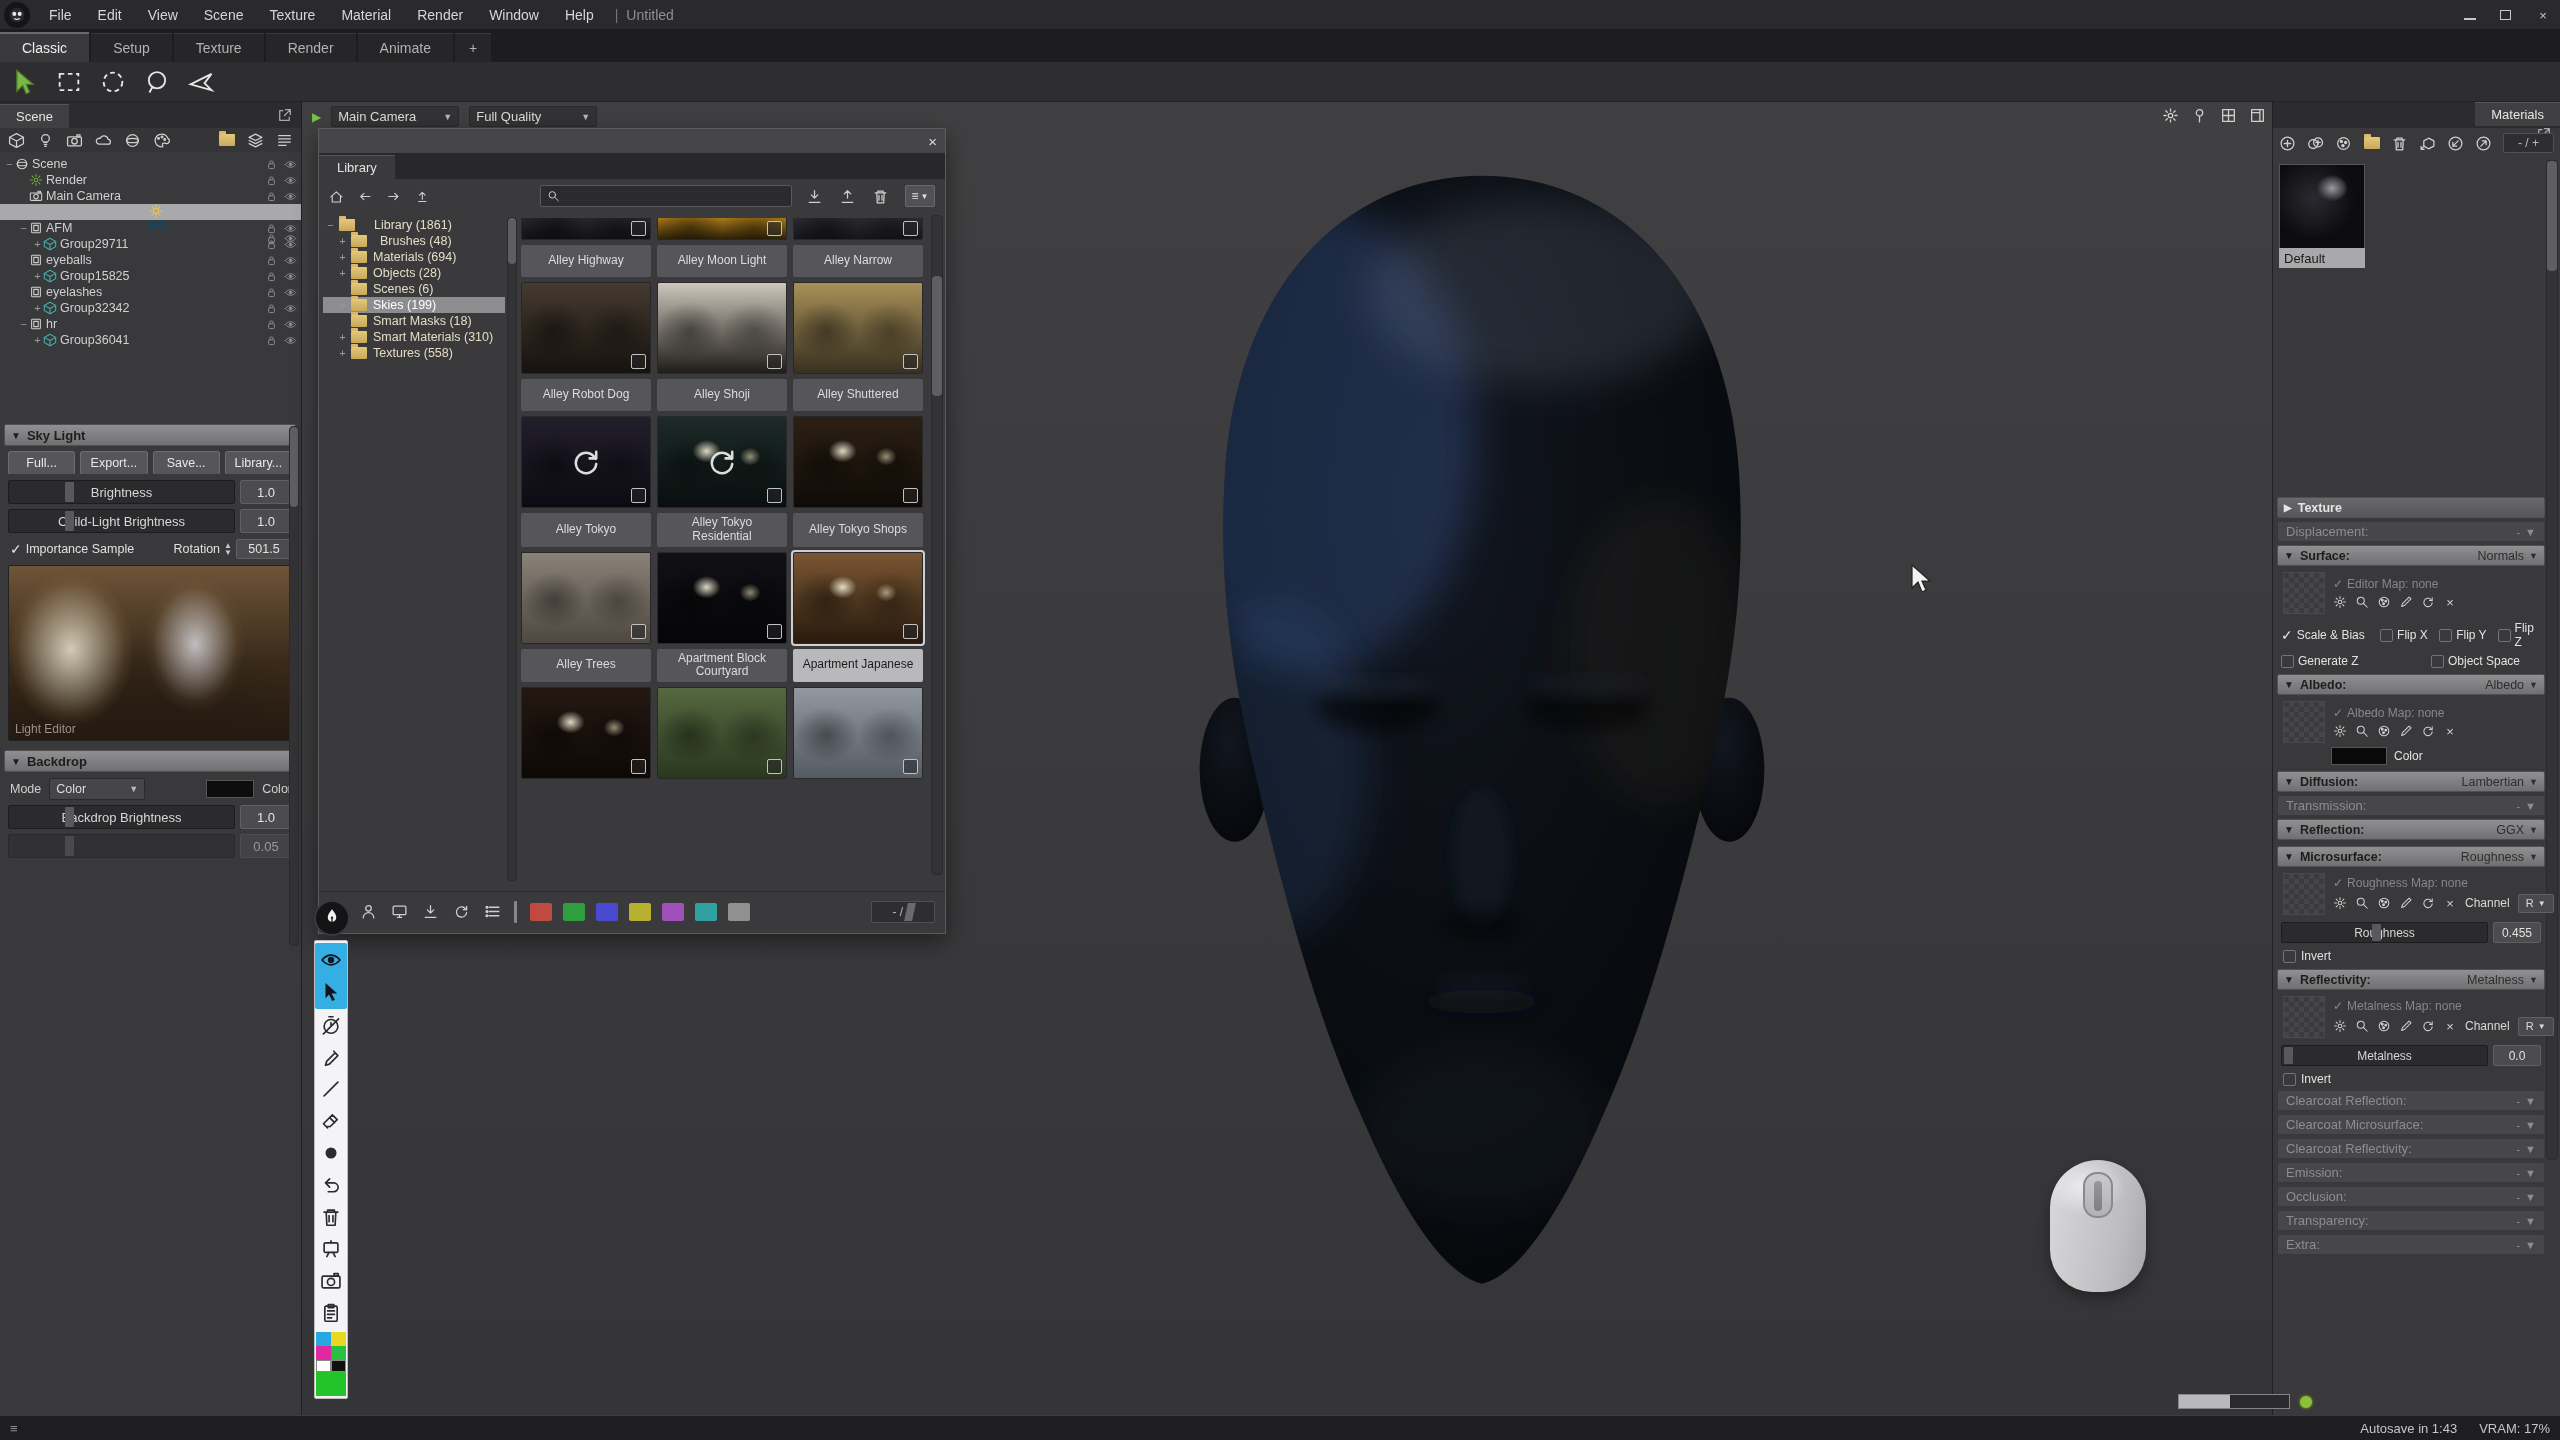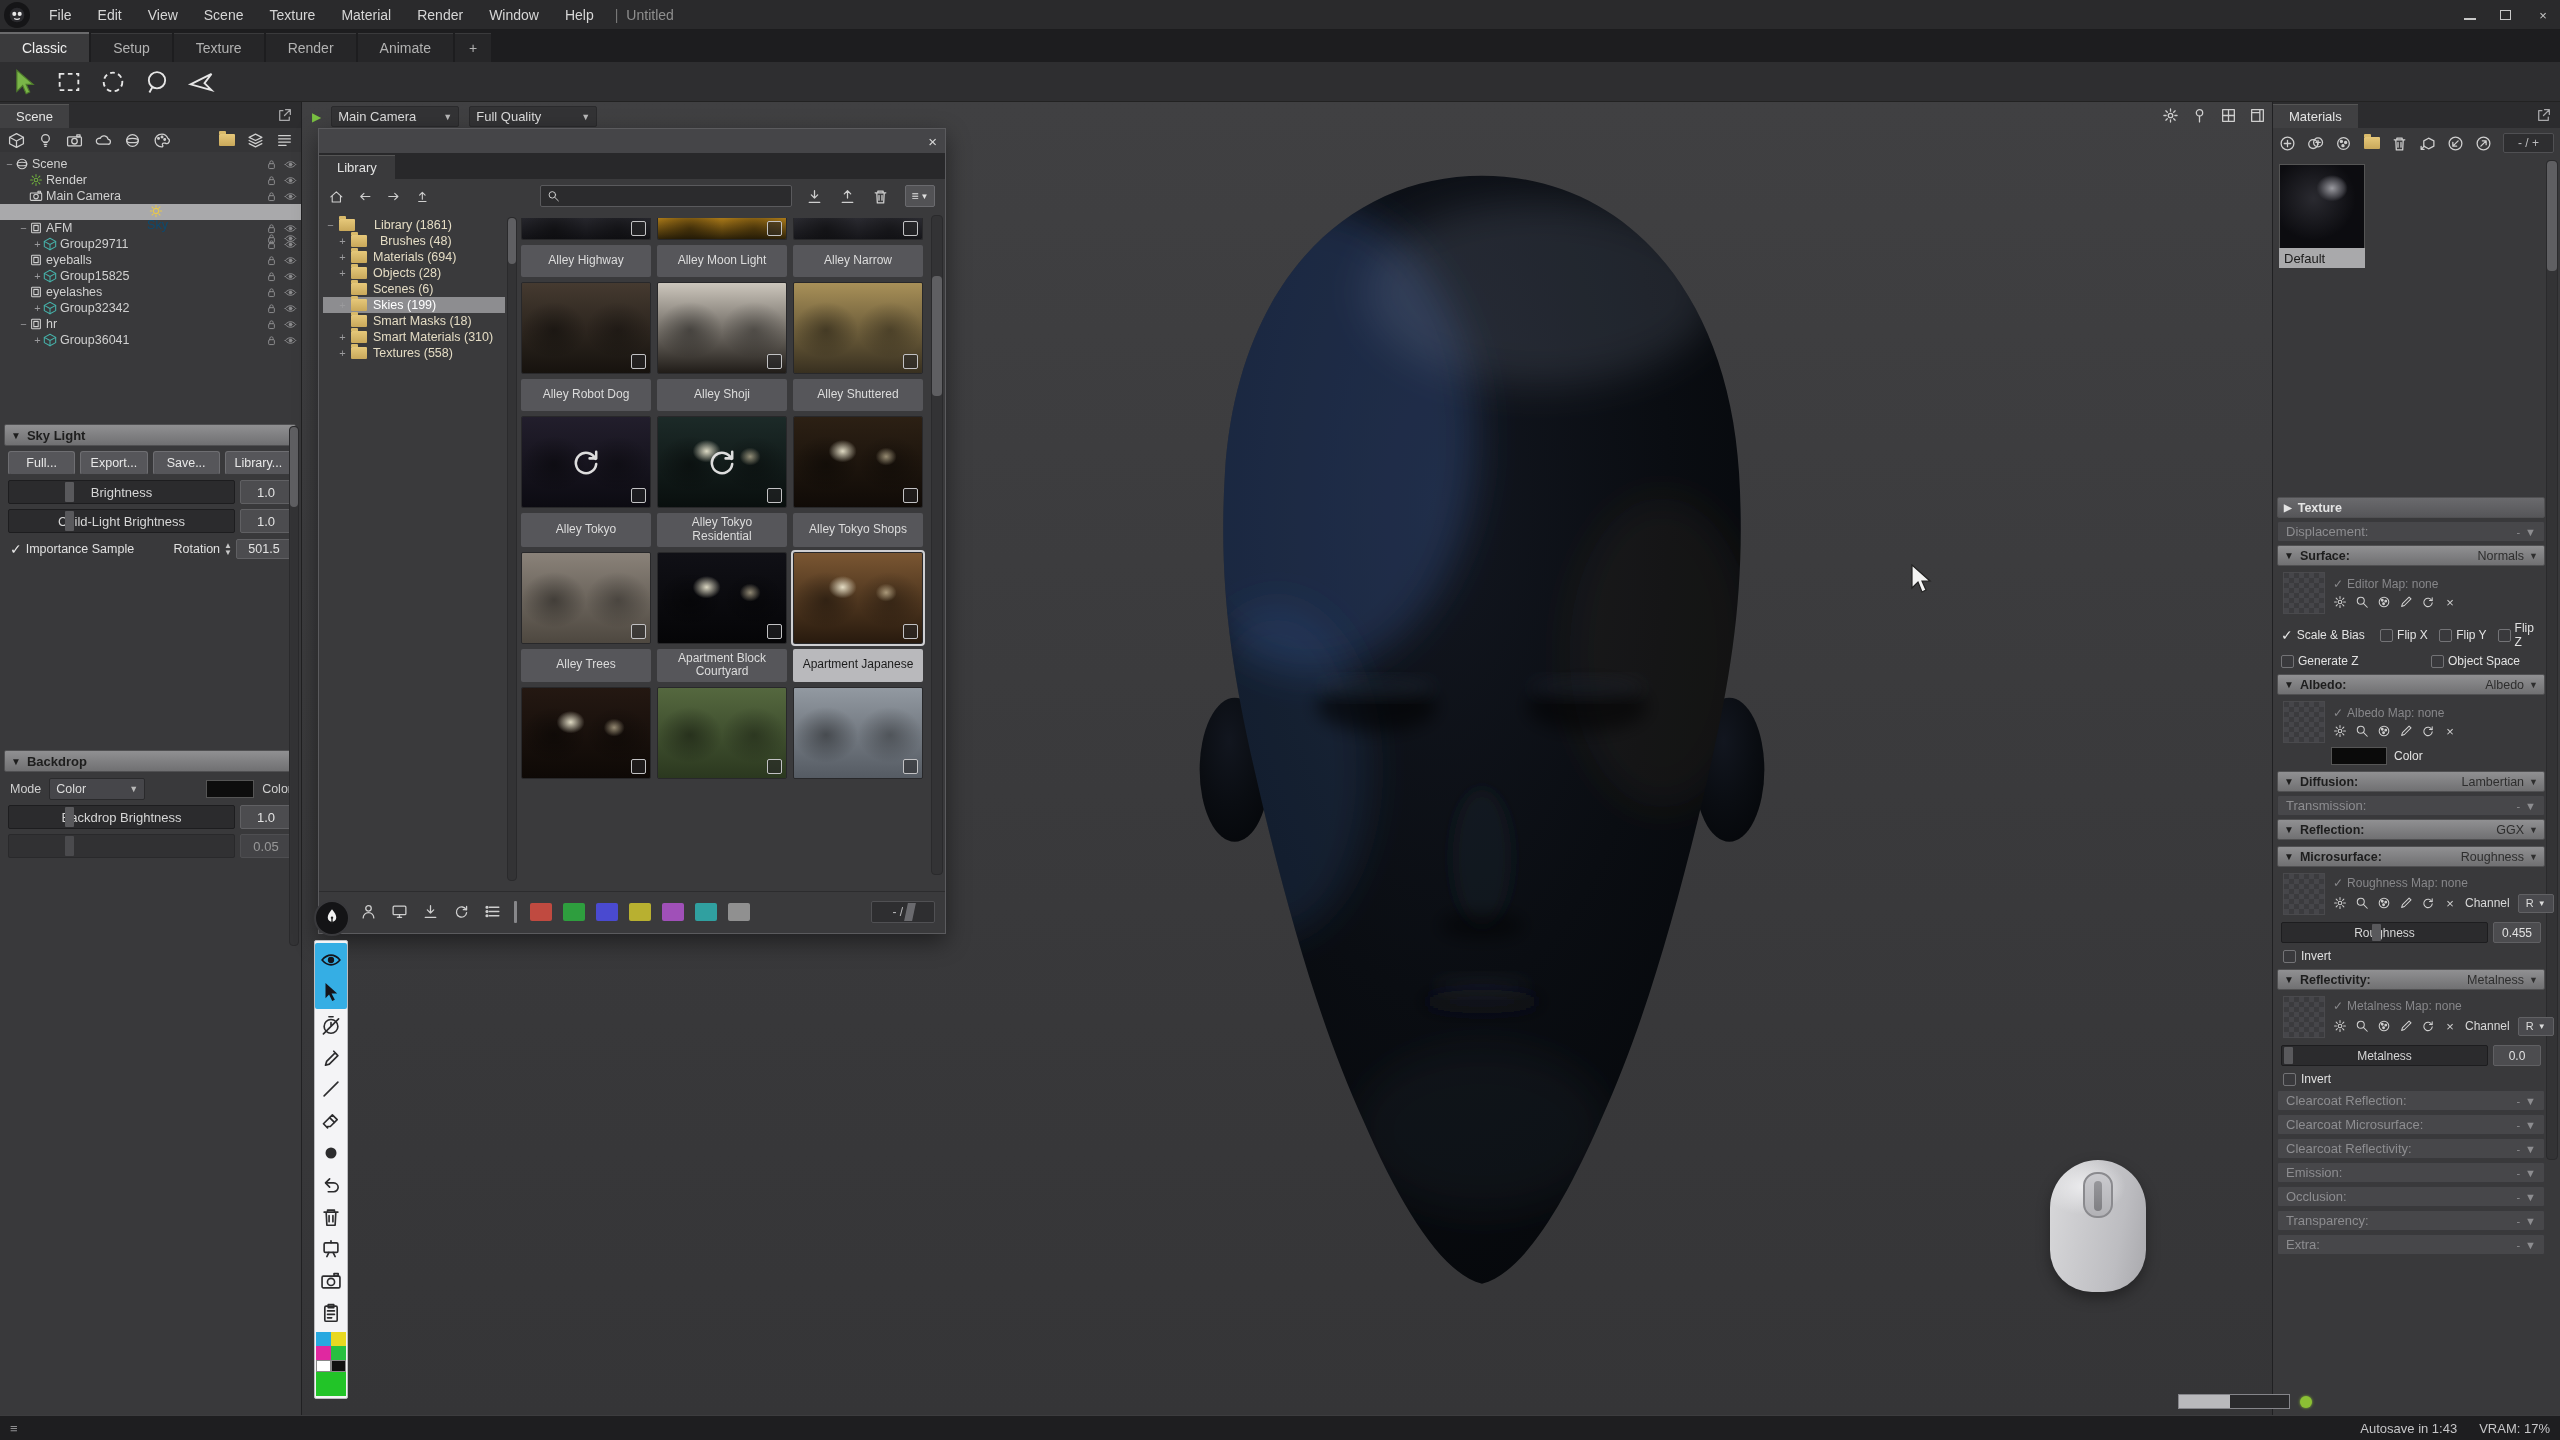--- a/index.html
+++ b/index.html
@@ -159,21 +159,21 @@
   .vt-blue .vt-ico { color:#14141a; }
   .vt-swatch { width:30px; margin-top:3px; }
   .vt-sw-grid { display:grid; grid-template-columns:1fr 1fr; }
   .vt-sw-grid div { height:14px; }
   .vt-bw { display:flex; justify-content:flex-end; }
   .vt-bw div { width:15px; height:12px; }
   .vt-big { height:24px; }
 
   
   .matpanel { left:2272px; top:102px; width:288px; height:1313px; background:#39393b; border-left:1px solid #202022; }
-  .mat-tabrow { height:26px; background:#2c2c2e; display:flex; align-items:flex-end; }
+  .mat-tabrow { height:26px; background:#2c2c2e; display:flex; align-items:flex-end;flex-direction:column; }
   .mat-tab { background:#404042; padding:4px 16px; color:#e4e4e4; font-size:13px; border-top:1px solid #555; }
   .mat-tabrow .icon16 { margin-left:auto; margin-right:8px; margin-bottom:4px; color:#a9a9ab; }
   .mat-toolbar { height:30px; display:flex; align-items:center; gap:11px; padding:0 6px; }
   .mat-toolbar .zoombox { width:56px; height:20px; }
   .mat-item { margin:6px 0 0 6px; width:86px; }
   .mat-sphere { width:86px; height:84px; background:
       radial-gradient(26px 22px at 62% 28%, #9a9aa0, #3c3c42 45%, transparent 60%),
       radial-gradient(60px 60px at 40% 40%, #2a2a30, #0c0c10 70%);
       border:1px solid #555; border-bottom:none; }
   .mat-name { height:20px; background:#a9a9ab; color:#1a1a1a; font-size:13px; display:flex; align-items:center; padding:0 5px; }
@@ -744,20 +744,23 @@
     <div class="imp-row">
       <span class="checkmark">✓</span>
       <span>Importance Sample</span>
       <span style="margin-left:auto">Rotation</span>
       <span class="spin">
           <span>▲</span>
           <span>▼</span>
         </span>
       <div class="valbox" style="width:56px;height:20px">501.5</div>
     </div>
+    <div class="lightprev">
+      <span class="cap">Light Editor</span>
+    </div>
   </div>
 
   <div class="abs skylight" style="top:648px">
     <div class="panel-hdr">
       <span class="tri">▼</span>
         <span>Backdrop</span>
     </div>
     <div class="backdrop-row">
       <span>Mode</span>
       <div class="dropdown" style="width:96px">

